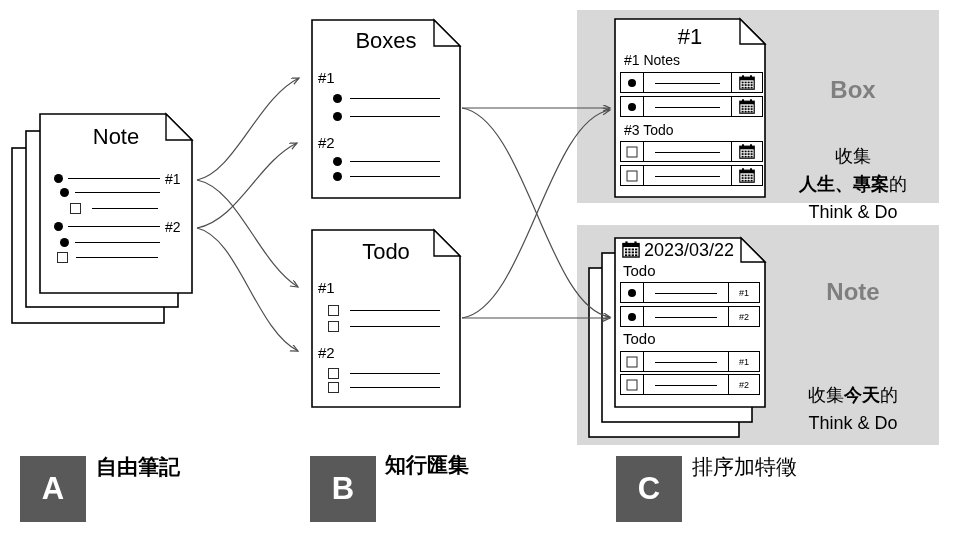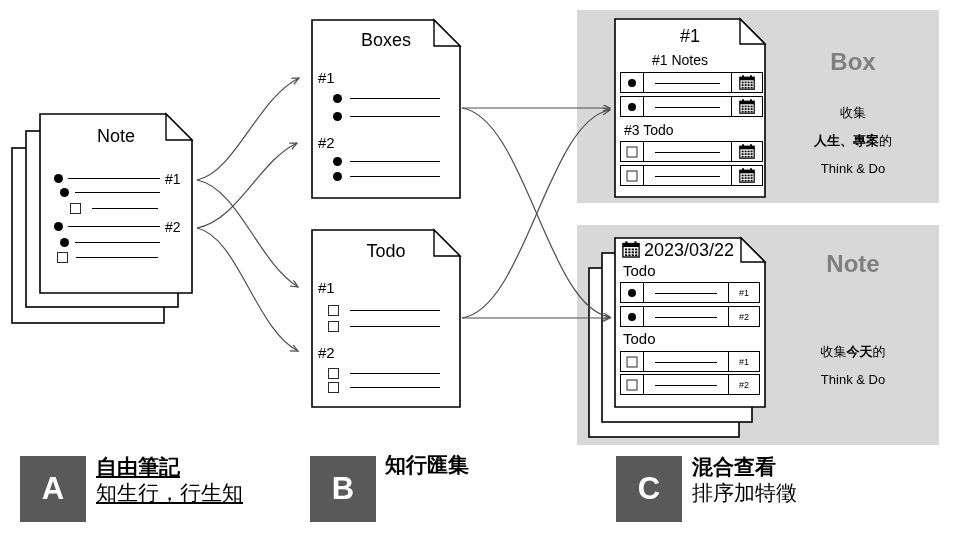--- a/index.html
+++ b/index.html
@@ -1,38 +1,38 @@
 <!DOCTYPE html>
 <html><head>
 <meta charset="utf-8">
 <style>
   html,body{margin:0;padding:0;background:#fff;}
   .stage{position:relative;width:960px;height:540px;background:#fff;overflow:hidden;
          font-family:"Liberation Sans","DejaVu Sans",sans-serif;color:#000;}
   svg.bg{position:absolute;left:0;top:0;z-index:1;}
   .abs{position:absolute;z-index:2;}
-  .doc-title{position:absolute;z-index:2;text-align:center;font-size:18px;line-height:19px;}
+  .doc-title{position:absolute;z-index:2;text-align:center;font-size:22px;line-height:19px;}
   .big-title{position:absolute;z-index:2;font-size:18px;line-height:20px;font-weight:normal;}
   .sec-h{position:absolute;z-index:2;font-size:14px;line-height:16px;}
   .sec-h.lg{font-size:15px;}
   .dot{position:absolute;z-index:2;width:9px;height:9px;border-radius:50%;background:#000;}
   .cbx{position:absolute;z-index:2;width:11px;height:11px;border:1.5px solid #2b2b2b;background:#fff;box-sizing:border-box;}
   .ln{position:absolute;z-index:2;height:0;border-top:1.5px solid #000;}
   .tag{position:absolute;z-index:2;font-size:14px;line-height:16px;}
   .row{position:absolute;z-index:2;height:21px;border:1.5px solid #000;background:#fff;
        display:flex;box-sizing:border-box;}
   .c-l{width:22px;border-right:1.5px solid #000;position:relative;flex:none;}
   .c-m{flex:1;position:relative;}
   .c-r{width:30px;border-left:1.5px solid #000;flex:none;display:flex;align-items:center;justify-content:center;font-size:9px;color:#000;}
   .rdot{position:absolute;width:8px;height:8px;border-radius:50%;background:#000;left:50%;top:50%;transform:translate(-50%,-50%);}
   .rcbx{position:absolute;width:11px;height:11px;border:1.5px solid #2b2b2b;background:#fff;box-sizing:border-box;left:50%;top:50%;transform:translate(-50%,-50%);}
   .rln{position:absolute;left:11px;right:11px;top:50%;border-top:1.5px solid #000;}
   .side-label{position:absolute;z-index:2;width:170px;text-align:center;font-size:24px;line-height:28px;
-              font-weight:bold;color:#7f7f7f;}
-  .side-desc{position:absolute;z-index:2;width:170px;text-align:center;font-size:13px;line-height:23px;color:#000;}
+              font-weight:bold;color:#7f7f7f;margin-top:28px;}
+  .side-desc{position:absolute;z-index:2;width:170px;text-align:center;font-size:18px;line-height:23px;color:#000;margin-top:44px;}
   .leg-sq{position:absolute;z-index:2;width:66px;height:66px;background:#595959;color:#fff;
           display:flex;align-items:center;justify-content:center;font-size:31px;font-weight:bold;}
   .leg-t{position:absolute;z-index:2;font-size:21px;line-height:26px;}
   .leg-t .lt{font-weight:bold;}
   .cal{display:block;}
   b{font-weight:bold;}
 </style>
 </head>
 <body>
 
@@ -118,21 +118,21 @@
   <span class="ln" style="left:350px;top:310px;width:90px;"></span>
   <span class="cbx" style="left:328px;top:321px;"></span>
   <span class="ln" style="left:350px;top:326px;width:90px;"></span>
   <div class="sec-h lg" style="left:318px;top:345px;">#2</div>
   <span class="cbx" style="left:328px;top:368px;"></span>
   <span class="ln" style="left:350px;top:373px;width:90px;"></span>
   <span class="cbx" style="left:328px;top:382px;"></span>
   <span class="ln" style="left:350px;top:387px;width:90px;"></span>
 
   <div class="doc-title" style="left:615px;top:27px;width:150px;">#1</div>
-  <div class="sec-h" style="left:652px;top:52px;">#1 Notes</div>
+  <div class="sec-h" style="left:624px;top:52px;">#1 Notes</div>
 
   <div class="row" style="left:620px;top:72px;width:143px;">
     <div class="c-l">
         <span class="rdot"></span>
       </div>
     <div class="c-m">
         <span class="rln"></span>
       </div>
     <div class="c-r">
       <svg class="cal" width="16" height="15" viewBox="0 0 16 15">
@@ -319,29 +319,27 @@
     <div class="c-r">#2</div>
   </div>
 
   <div class="side-label" style="left:768px;top:250px;">
     <div>Note</div>
   </div>
   <div class="side-desc" style="left:768px;top:340px;"><span>收集</span><b>今天</b><span>的</span></div>
   <div class="side-desc" style="left:768px;top:368px;">Think &amp; Do</div>
 
   <div class="leg-sq" style="left:20px;top:456px;">A</div>
-  <div class="leg-t" style="left:96px;top:454px;text-decoration:underline;">
+  <div class="leg-t" style="left:96px;top:454px;">
     <div class="lt">自由筆記</div>
-    <div class="ls">知生行，行生知</div>
   </div>
 
   <div class="leg-sq" style="left:310px;top:456px;">B</div>
   <div class="leg-t" style="left:385px;top:454px;font-family:Liberation Mono, monospace;">
     <div class="lt">知行匯集</div>
   </div>
 
   <div class="leg-sq" style="left:616px;top:456px;">C</div>
   <div class="leg-t" style="left:692px;top:454px;">
-    <div class="lt">混合查看</div>
     <div class="ls">排序加特徵</div>
   </div>
 
 </div>
 
 </body></html>

